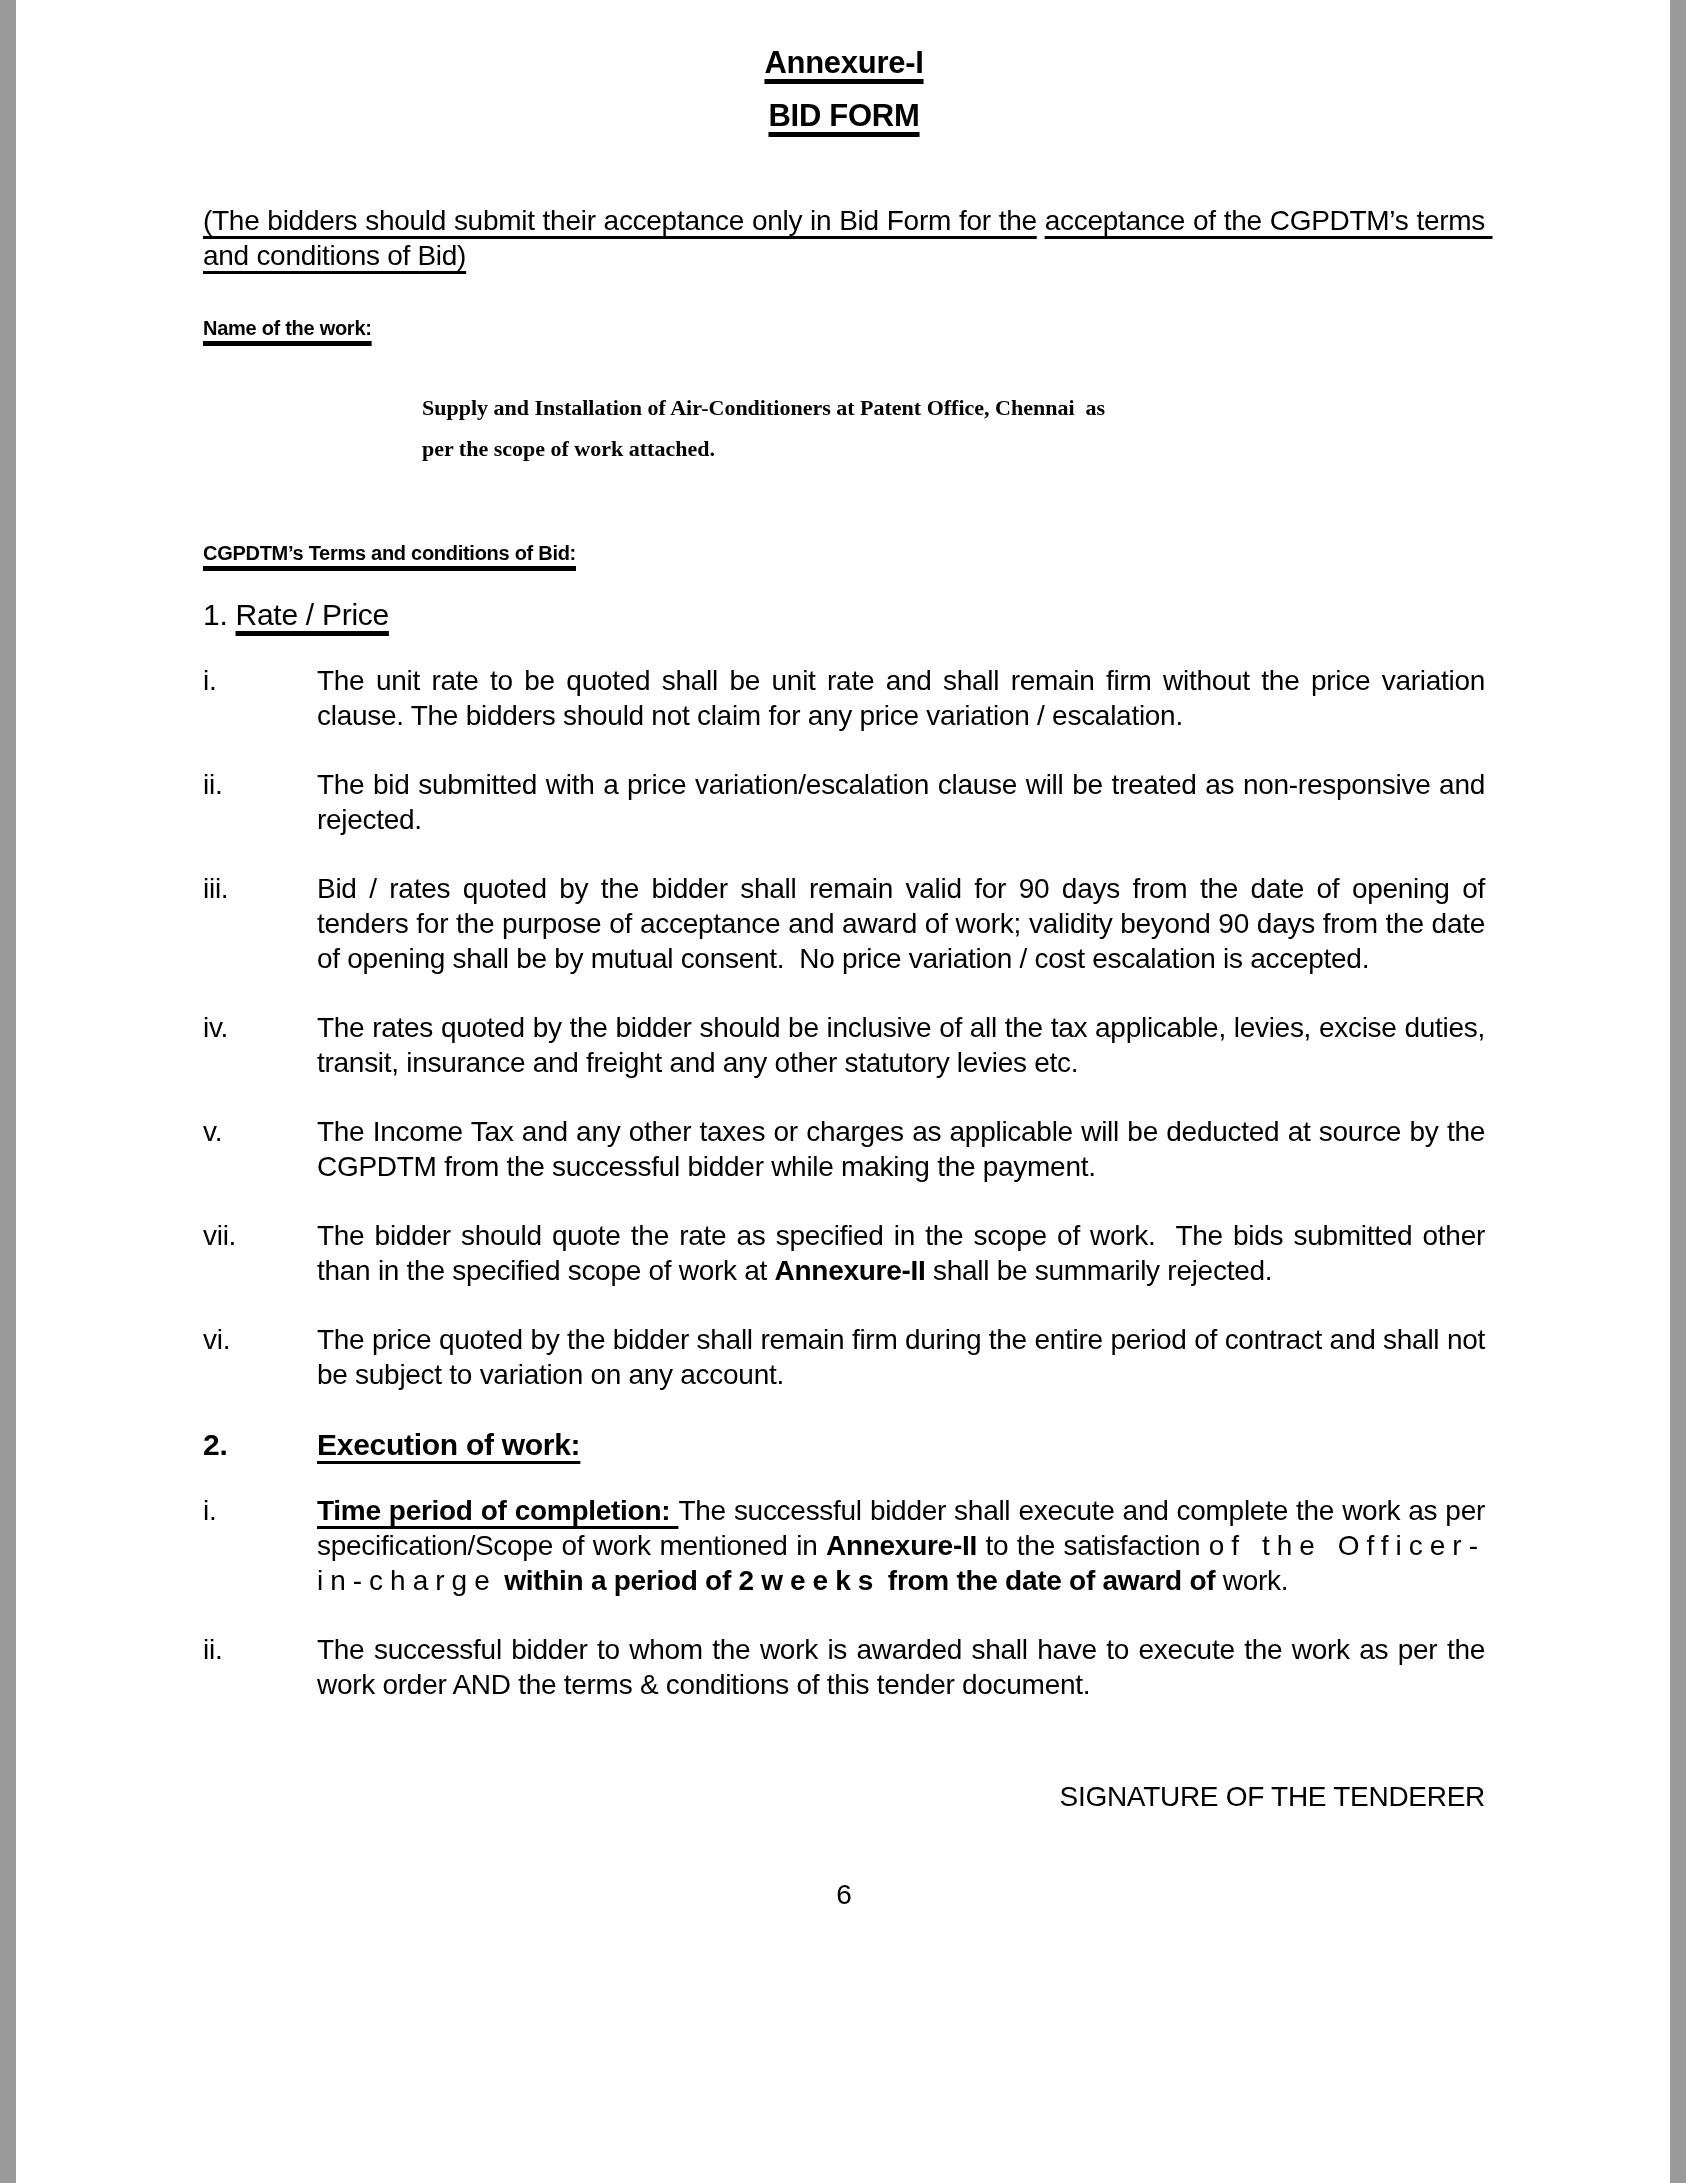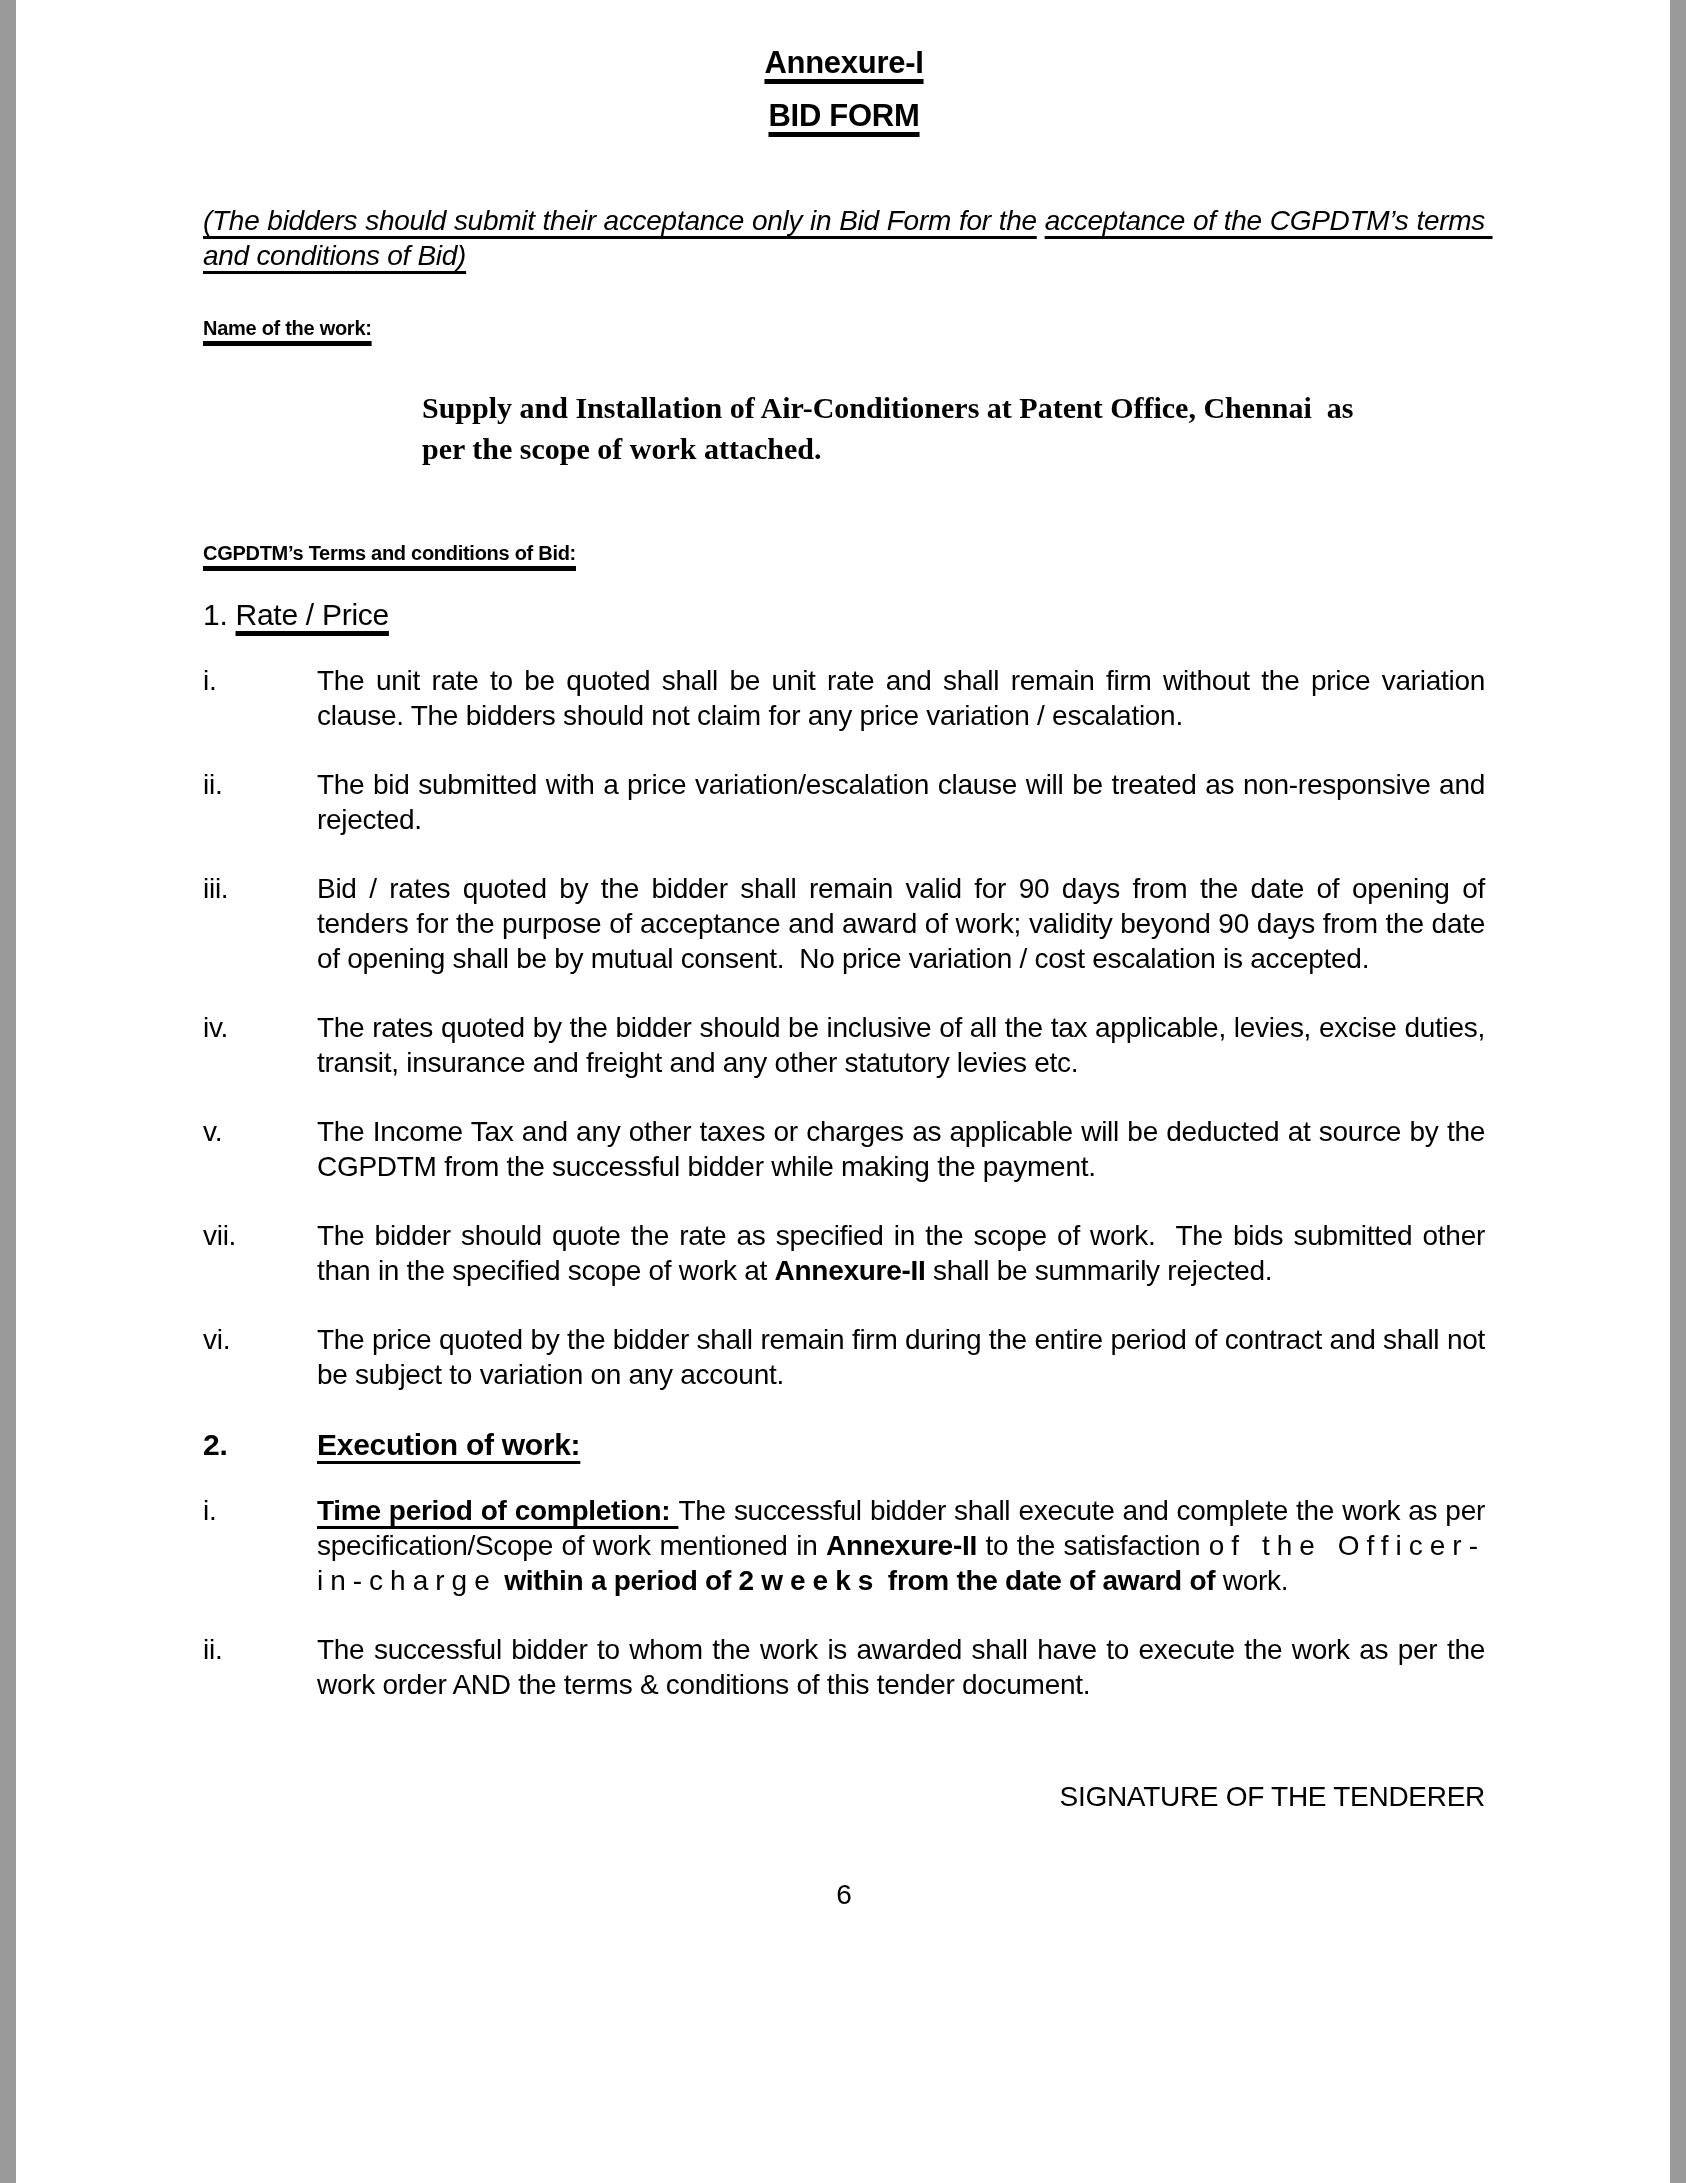--- a/index.html
+++ b/index.html
@@ -12,26 +12,26 @@
     position:relative;margin:0 auto;
   }
   .center{text-align:center;}
   .h-title{font-size:31px;line-height:37px;font-weight:700;margin:0;}
   .h-title + .h-title{margin-top:16px;}
   .u{text-decoration:underline;text-decoration-skip-ink:none;
      text-decoration-thickness:3.3px;text-underline-offset:6px;}
   .h-title .u,.h2 .u,.h3 .u{text-decoration-thickness:4.6px;}
   .b{font-weight:700;}
   .sp{letter-spacing:0.25em;}
-  .intro{margin:69px 0 12px 0;text-align:justify;white-space:pre-wrap;font-style:italic;}
+  .intro{margin:69px 0 12px 0;text-align:justify;white-space:pre-wrap;}
   .h2{font-size:20px;line-height:37px;font-weight:700;margin:37px 0 0 0;}
   .workname{
     margin:40px 40px 0 219px;
     font-family:"Liberation Serif","DejaVu Serif",serif;
-    font-weight:700;font-size:30px;line-height:41px;letter-spacing:0;
+    font-weight:700;font-size:22px;line-height:41px;letter-spacing:0;
     white-space:pre-wrap;
   }
   .terms{margin-top:66px;}
   .h3{font-size:30px;line-height:37px;font-weight:400;margin:24px 0 0 0;}
   .item{display:flex;align-items:flex-start;margin:34px 0 0 0;}
   .item.first{margin-top:30px;}
   .marker{flex:0 0 114px;white-space:nowrap;}
   .ibody{flex:1 1 auto;text-align:justify;white-space:pre-wrap;}
   .ibody.noj{text-align:left;}
   .sec2 .marker,.sec2 .ibody{font-weight:700;font-size:30px;line-height:37px;}

